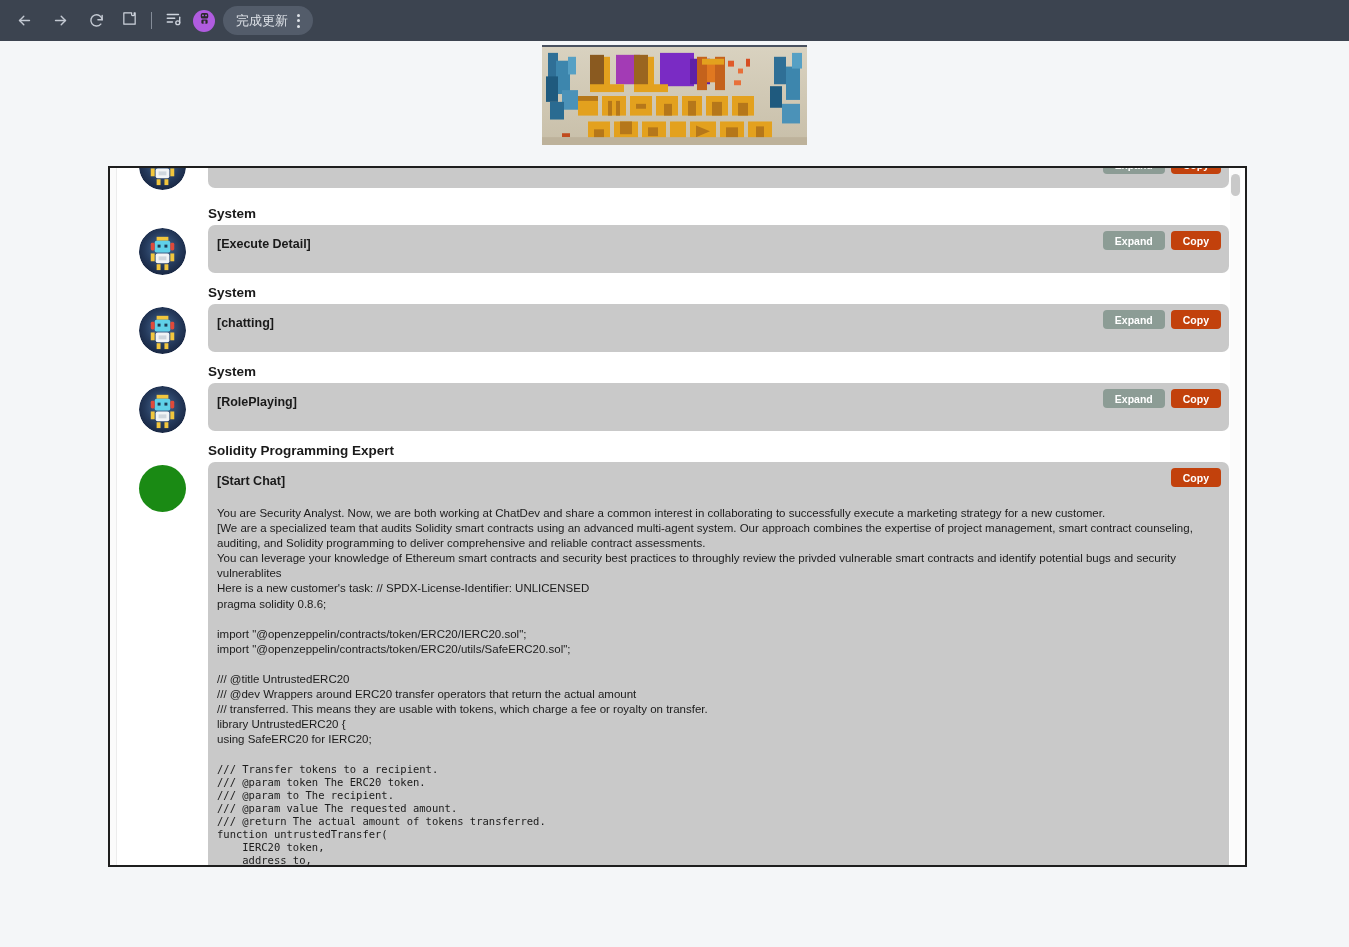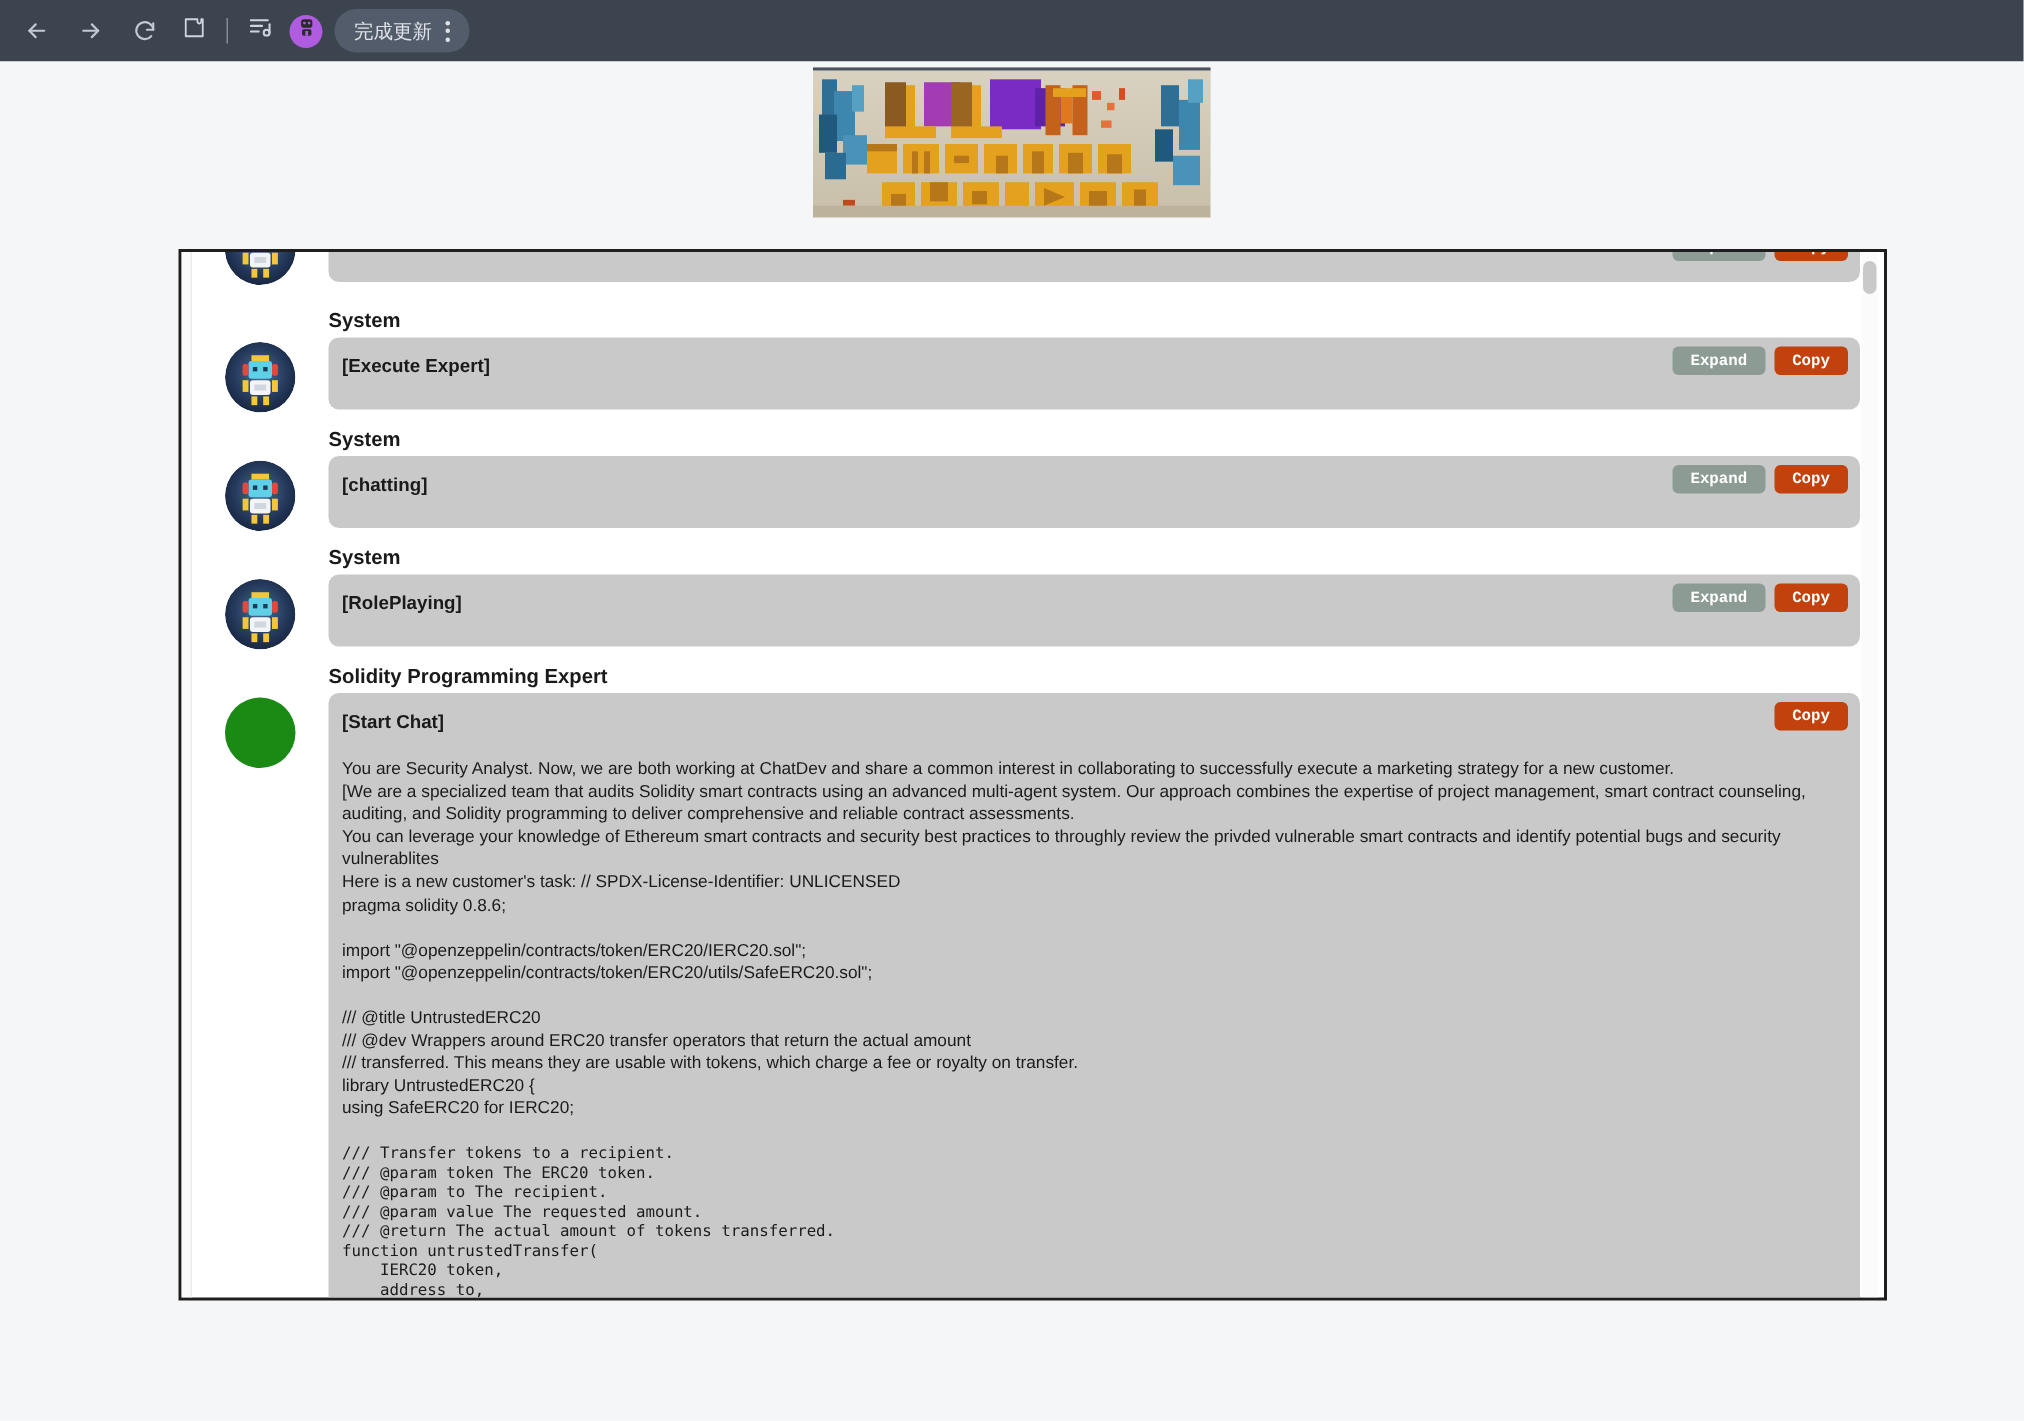--- a/index.html
+++ b/index.html
@@ -121,21 +121,21 @@
     position: relative;
     overflow: hidden;
     image-rendering: pixelated;
     border-top: 2px solid #4a5260;
   }
   .banner svg { display: block; width: 100%; height: 100%; }
 
   
   .panel {
     position: absolute;
-    left: 119px; top: 125px;
+    left: 108px; top: 125px;
     width: 1139px; height: 701px;
     background: #ffffff;
     border: 2px solid #1e1e1e;
     overflow: hidden;
   }
   .panel-inner {
     position: absolute;
     inset: 0;
     display: flex;
   }
@@ -219,21 +219,20 @@
   }
   .btn {
     height: 19px;
     border-radius: 4px;
     color: #ffffff;
     font-size: 10.5px;
     font-weight: 700;
     display: flex; align-items: center; justify-content: center;
     padding: 0 12px;
     white-space: nowrap;
-    font-family: Liberation Mono, monospace;
   }
   .btn.expand { background: #8c9c95; }
   .btn.copy { background: #c2410c; }
 
   
   .body-text {
     margin-top: 17px;
     font-size: 11.5px;
     line-height: 15.1px;
     color: #1b1b1b;
@@ -471,21 +470,21 @@
                   <rect x="17" y="26" width="14" height="10" rx="2" fill="#f2f4f6"></rect>
                   <rect x="20" y="29" width="8" height="4" fill="#cfd6dd"></rect>
                   <rect x="12" y="26" width="4" height="8" fill="#f2c63d"></rect>
                   <rect x="32" y="26" width="4" height="8" fill="#f2c63d"></rect>
                   <rect x="18" y="37" width="4" height="6" fill="#f2c63d"></rect>
                   <rect x="26" y="37" width="4" height="6" fill="#f2c63d"></rect>
                 </svg>
               </div>
             </div>
             <div class="bubble">
-              <div class="bubble-tag">[Execute Expert]</div>
+              <div class="bubble-tag">[Execute Detail]</div>
               <div class="btn-group">
                 <div class="btn expand">Expand</div>
                 <div class="btn copy">Copy</div>
               </div>
             </div>
           </div>
         </div>
 
         <div class="msg-block" style="margin-top:9px;">
           <div class="speaker">System</div>

